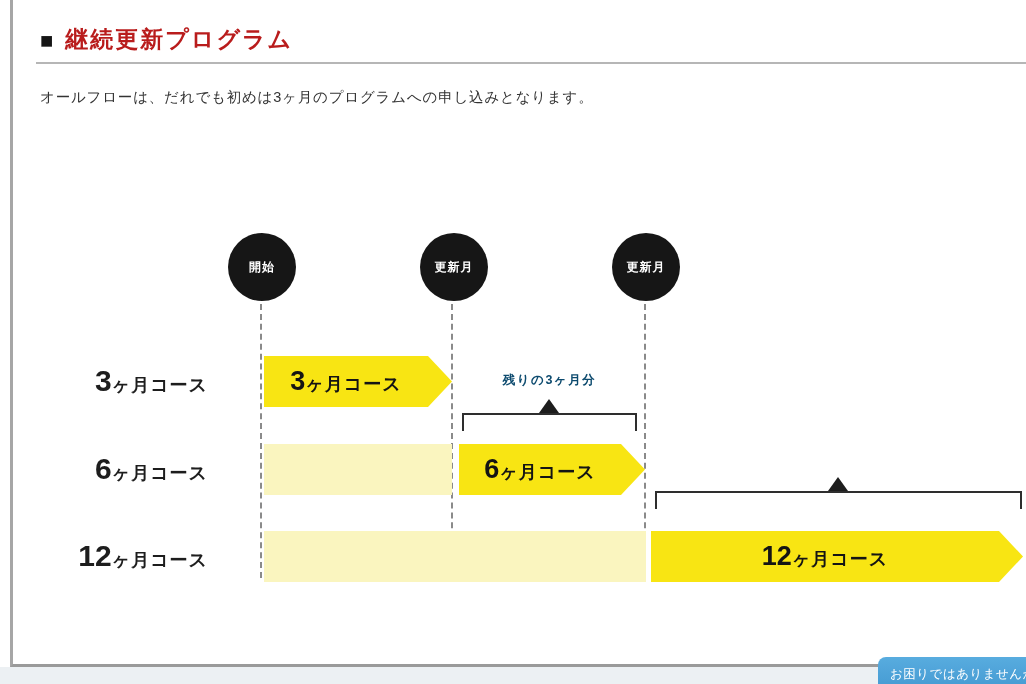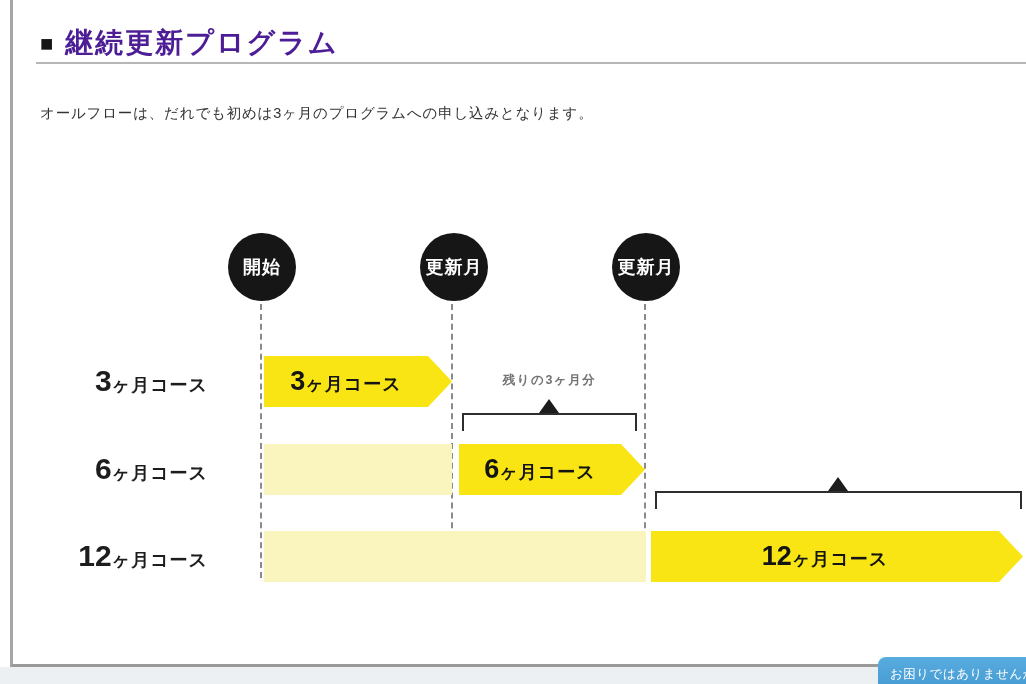--- a/index.html
+++ b/index.html
@@ -17,33 +17,33 @@
     background:#ffffff;
     border-left:3px solid #a6a6a6;
     border-bottom:3px solid #9a9a9a;
   }
   
   .sec-header {
     position:absolute; left:40px; top:24px; display:flex; align-items:center; gap:12px;
     white-space:nowrap;
   }
   .sec-marker { font-size:22px; line-height:1; color:#151515; transform:translateY(1px); }
-  .sec-title  { font-size:28px; font-weight:800; letter-spacing:2px; color:#4c1d95; }
+  .sec-title  { font-size:23px; font-weight:800; letter-spacing:2px; color:#b91c1c; }
   .divider {
     position:absolute; left:36px; top:62px; width:990px; height:2px; background:#b6b6b6;
   }
   .desc {
     position:absolute; left:40px; top:84px; font-size:14.5px; line-height:27px;
-    letter-spacing:0.8px; color:#333; white-space:nowrap;margin-top:16px;
+    letter-spacing:0.8px; color:#333; white-space:nowrap;
   }
   
   .milestone {
     position:absolute; width:68px; height:68px; border-radius:50%;
     background:#161616; color:#ffffff; display:flex; align-items:center; justify-content:center;
-    font-size:18px; font-weight:700; letter-spacing:1px; top:233px;
+    font-size:12px; font-weight:700; letter-spacing:1px; top:233px;
   }
   .ms1 { left:228px; } .ms2 { left:420px; } .ms3 { left:612px; }
   .dash {
     position:absolute; top:304px; height:274px; width:0;
     border-left:2px dashed #8a8a8a;
   }
   .d1 { left:260px; } .d2 { left:451px; } .d3 { left:644px; }
   
   .row-label {
     position:absolute; left:18px; width:190px; text-align:right; white-space:nowrap;
@@ -83,21 +83,21 @@
   .br2 { left:655px; top:491px; width:367px; }
   .tri {
     position:absolute; width:0; height:0;
     border-left:10px solid transparent; border-right:10px solid transparent;
     border-bottom:14px solid #1d1d1d;
   }
   .t1 { left:539px; top:399px; }
   .t2 { left:828px; top:477px; }
   .bracket-label {
     position:absolute; text-align:center; font-size:12.5px; font-weight:800;
-    letter-spacing:1.5px; color:#737373; white-space:nowrap;
+    letter-spacing:1.5px; color:#0c4a6e; white-space:nowrap;
   }
   .bl1 { left:462px; width:175px; top:372px; }
   .bl2 { left:655px; width:367px; top:450px; }
   
   .help-btn {
     position:absolute; left:878px; top:657px; width:170px; height:42px;
     background:linear-gradient(180deg,#58ACDF 0%, #3F95CE 100%);
     border:none; border-radius:8px; color:#ffffff; font-size:12.5px;
     font-family:"Liberation Sans", sans-serif; letter-spacing:0.5px;
     display:flex; align-items:center; justify-content:flex-start;

